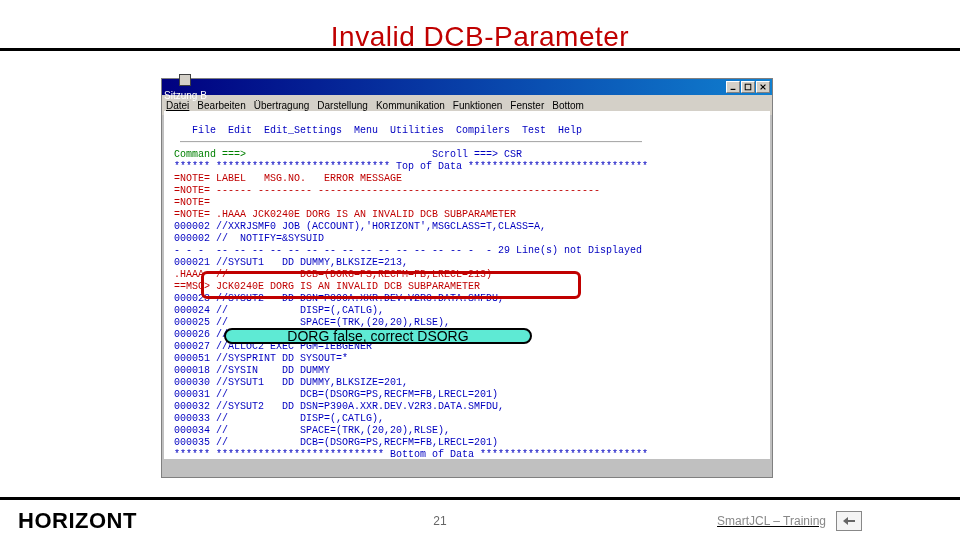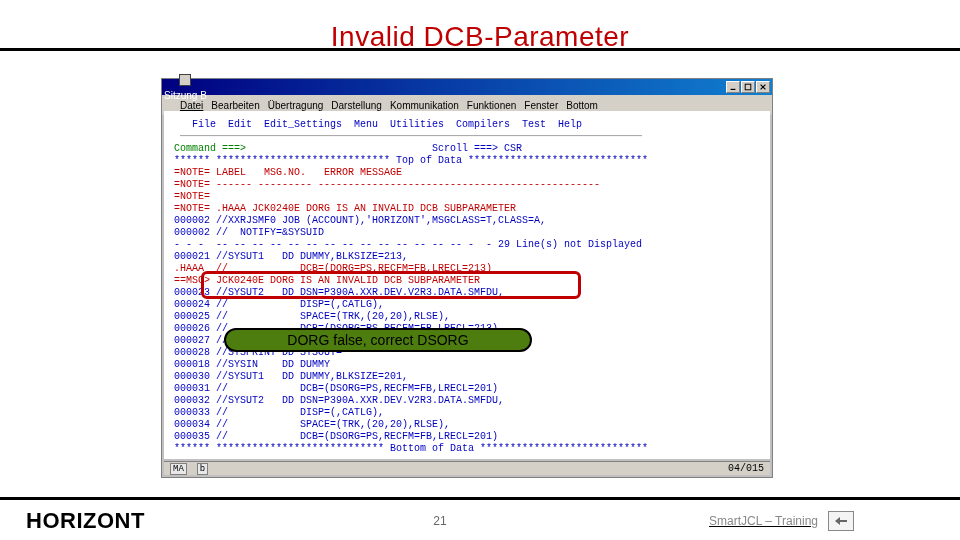--- a/index.html
+++ b/index.html
@@ -11,39 +11,39 @@
   .title-rule { position: absolute; left: 0; top: 48px; width: 960px; height: 3px; background: #000; }
 
   .terminal-window { position: absolute; left: 161px; top: 78px; width: 612px; height: 400px; border: 1px solid #808080; background: #c0c0c0; }
   .win-titlebar { height: 16px; background: linear-gradient(to right, #000080, #1080d0); display: flex; align-items: center; justify-content: space-between; padding: 0 2px; }
   .win-title-left { display: flex; align-items: center; gap: 4px; flex-direction: column; }
   .win-sysicon { width: 12px; height: 12px; background: #d4d0c8; border: 1px solid #404040; }
   .win-title-text { color: #fff; font-size: 10px; font-family: Tahoma, Arial, sans-serif; }
   .win-buttons { display: flex; gap: 1px; }
   .win-btn { width: 14px; height: 12px; background: #d4d0c8; border: 1px solid #808080; border-top-color: #fff; border-left-color: #fff; display: flex; align-items: center; justify-content: center; }
   .win-btn svg { width: 8px; height: 8px; }
-  .win-menubar { height: 20px; background: #d4d0c8; display: flex; gap: 8px; padding: 0 18px; align-items: center; font-size: 10px; font-family: Tahoma, Arial, sans-serif; color: #000; }
+  .win-menubar { height: 20px; background: #d4d0c8; display: flex; gap: 8px; padding: 0 4px; align-items: center; font-size: 10px; font-family: Tahoma, Arial, sans-serif; color: #000; }
   .win-menu-item .u { text-decoration: underline; }
 
-  .term-screen { position: absolute; left: 2px; top: 32px; right: 2px; bottom: 18px; background: #fff; font-family: "Courier New", monospace; font-size: 10px; line-height: 12px; color: #0000c0; overflow: hidden; padding: 8px 4px; }
+  .term-screen { position: absolute; left: 2px; top: 32px; right: 2px; bottom: 18px; background: #fff; font-family: "Courier New", monospace; font-size: 10px; line-height: 12px; color: #0000c0; overflow: hidden; padding: 14px 4px; }
   .term-screen pre { font-family: inherit; white-space: pre; }
   .c-green { color: #008000; }
   .c-blue  { color: #0000c0; }
   .c-red   { color: #c00000; }
   .c-grey  { color: #808080; }
 
   .statusbar { position: absolute; left: 2px; right: 2px; bottom: 2px; height: 14px; background: #d4d0c8; border-top: 1px solid #808080; font-size: 10px; font-family: "Courier New", monospace; color: #000; display: flex; align-items: center; justify-content: space-between; padding: 0 6px; }
   .status-left { display: flex; gap: 10px; align-items: center; }
   .status-chip { border: 1px solid #808080; background: #e8e8e8; padding: 0 2px; font-size: 9px; }
 
-  .callout-box { position: absolute; left: 224px; top: 328px; width: 308px; height: 24px; border: 2px solid #000; border-radius: 12px; background: #4d7c0f; font-size: 14px; font-weight: normal; color: #000; display: flex; align-items: center; justify-content: center; }
+  .callout-box { position: absolute; left: 224px; top: 328px; width: 308px; height: 16px; border: 2px solid #000; border-radius: 12px; background: #5eead4; font-size: 14px; font-weight: normal; color: #000; display: flex; align-items: center; justify-content: center; }
   .highlight-ring { position: absolute; left: 201px; top: 271px; width: 380px; height: 28px; border: 3px solid #c00000; border-radius: 6px; z-index: 2; pointer-events: none; }
 
   .footer-rule { position: absolute; left: 0; bottom: 40px; width: 960px; height: 3px; background: #000; }
-  .footer { position: absolute; left: 0; bottom: 0; width: 880px; height: 38px; display: flex; align-items: center; justify-content: space-between; padding: 0 26px; }
+  .footer { position: absolute; left: 0; bottom: 0; width: 880px; height: 38px; display: flex; align-items: center; justify-content: space-between; padding: 0 18px; }
   .footer-left { font-size: 22px; font-weight: bold; color: #000; letter-spacing: 0.5px; }
   .footer-center { position: absolute; left: 50%; transform: translateX(-50%); font-size: 12px; color: #666; }
   .footer-right { display: flex; align-items: center; gap: 10px; text-decoration: underline; }
   .footer-right-text { font-size: 12px; color: #888; }
   .nav-box { width: 26px; height: 20px; border: 1px solid #888; background: #f4f4f4; display: flex; align-items: center; justify-content: center; }
   .nav-box svg { width: 14px; height: 12px; }
 </style>
 </head>
 <body>
 <div class="slide">
@@ -102,38 +102,31 @@
 <pre class="c-blue"> 000002 //  NOTIFY=&amp;SYSUID</pre>
 <pre class="c-blue"> - - -  -- -- -- -- -- -- -- -- -- -- -- -- -- -- -  - 29 Line(s) not Displayed</pre>
 <pre class="c-blue"> 000021 //SYSUT1   DD DUMMY,BLKSIZE=213,</pre>
 <pre class="c-red"> .HAAA  //            DCB=(DORG=PS,RECFM=FB,LRECL=213)</pre>
 <pre class="c-red"> ==MSG&gt; JCK0240E DORG IS AN INVALID DCB SUBPARAMETER</pre>
 <pre class="c-blue"> 000023 //SYSUT2   DD DSN=P390A.XXR.DEV.V2R3.DATA.SMFDU,</pre>
 <pre class="c-blue"> 000024 //            DISP=(,CATLG),</pre>
 <pre class="c-blue"> 000025 //            SPACE=(TRK,(20,20),RLSE),</pre>
 <pre class="c-blue"> 000026 //            DCB=(DSORG=PS,RECFM=FB,LRECL=213)</pre>
 <pre class="c-blue"> 000027 //ALLOC2 EXEC PGM=IEBGENER</pre>
-<pre class="c-blue"> 000028 //SYSPRINT DD SYSOUT=*</pre>
+<pre class="c-blue"> 000051 //SYSPRINT DD SYSOUT=*</pre>
 <pre class="c-blue"> 000018 //SYSIN    DD DUMMY</pre>
 <pre class="c-blue"> 000030 //SYSUT1   DD DUMMY,BLKSIZE=201,</pre>
 <pre class="c-blue"> 000031 //            DCB=(DSORG=PS,RECFM=FB,LRECL=201)</pre>
 <pre class="c-blue"> 000032 //SYSUT2   DD DSN=P390A.XXR.DEV.V2R3.DATA.SMFDU,</pre>
 <pre class="c-blue"> 000033 //            DISP=(,CATLG),</pre>
 <pre class="c-blue"> 000034 //            SPACE=(TRK,(20,20),RLSE),</pre>
 <pre class="c-blue"> 000035 //            DCB=(DSORG=PS,RECFM=FB,LRECL=201)</pre>
 <pre class="c-blue"> ****** **************************** Bottom of Data ****************************</pre>
     </div>
 
-    <div class="statusbar">
-      <div class="status-left">
-        <span class="status-chip">MA</span>
-        <span class="status-chip">b</span>
-      </div>
-      <div>04/015</div>
-    </div>
   </div>
 
   <div class="highlight-ring"></div>
 
   <div class="callout-box">DORG false, correct DSORG</div>
 
   <div class="footer-rule"></div>
   <div class="footer">
     <div class="footer-left">HORIZONT</div>
     <div class="footer-center">21</div>

